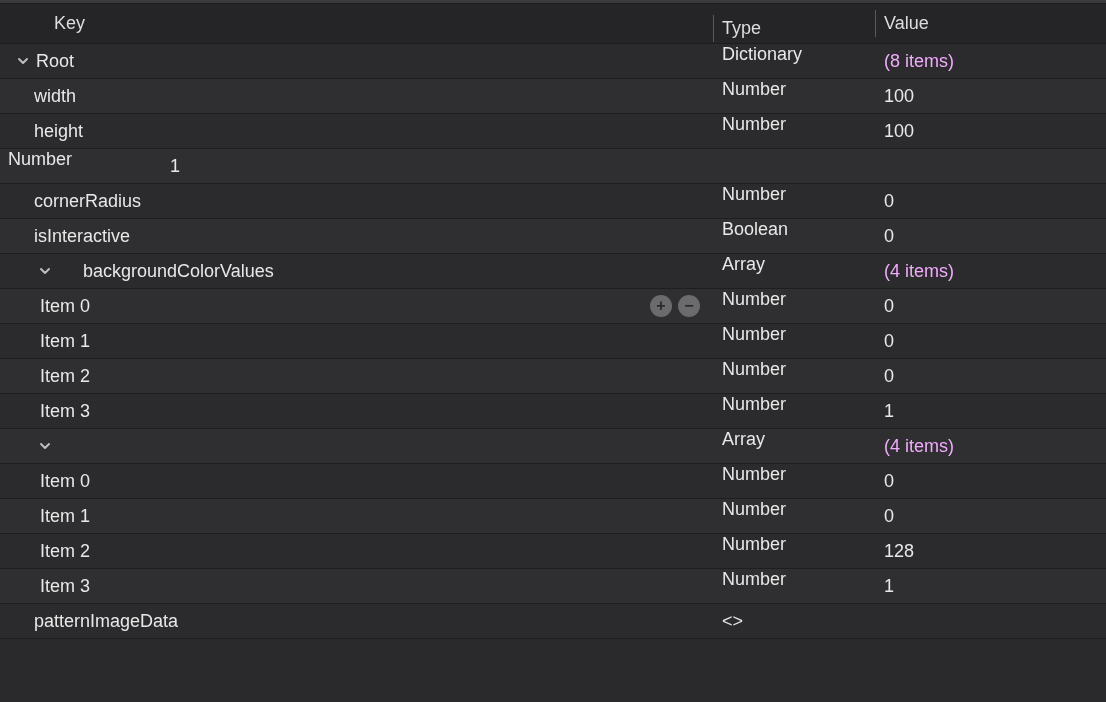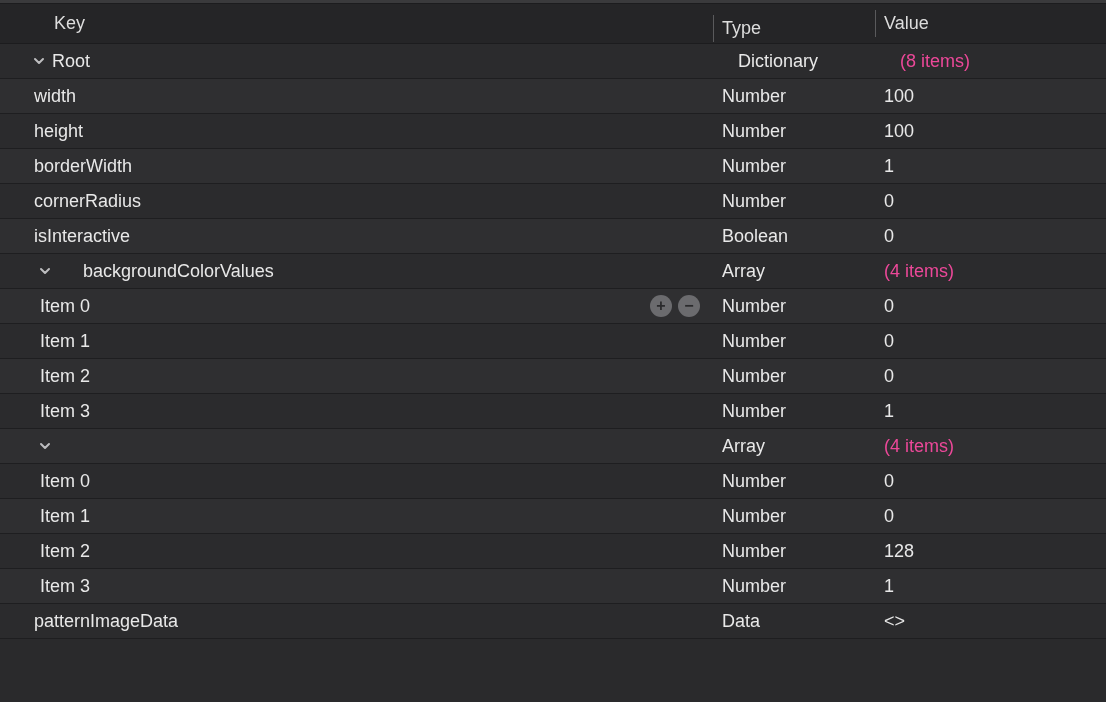--- a/index.html
+++ b/index.html
@@ -72,42 +72,42 @@
       flex: 0 0 714px;
       display: flex;
       align-items: center;
       height: 100%;
       position: relative;
     }
     .type-cell {
       flex: 0 0 162px;
       padding-left: 8px;
       display: flex;
-      align-items: center;
+      align-items: flex-start;
       height: 100%;
     }
     .value-cell {
       flex: 1;
       padding-left: 8px;
       display: flex;
       align-items: center;
       height: 100%;
     }
-    .muted { color: #ec4899; }
+    .muted { color: #f0abfc; }
     .disclosure {
       width: 14px;
       height: 14px;
       display: inline-flex;
       align-items: center;
       justify-content: center;
       margin-right: 6px;
       flex-shrink: 0;
     }
     .disclosure svg { display: block; }
-    .indent-0 { padding-left: 16px; margin-left: 16px; }
+    .indent-0 { padding-left: 16px; }
     .indent-1 { padding-left: 34px; }
     .indent-1.with-chevron { padding-left: 38px; gap: 25px; }
     .indent-2 { padding-left: 40px; }
     .row-controls {
       position: absolute;
       right: 14px;
       top: 50%;
       transform: translateY(-50%);
       display: flex;
       gap: 6px;
@@ -179,23 +179,20 @@
         <span class="key-text">height</span>
       </div>
       <div class="type-cell">
         <span>Number</span>
       </div>
       <div class="value-cell">
         <span>100</span>
       </div>
     </div>
     <div class="row">
-      <div class="key-cell indent-1">
-        <span class="key-text">borderWidth</span>
-      </div>
       <div class="type-cell">
         <span>Number</span>
       </div>
       <div class="value-cell">
         <span>1</span>
       </div>
     </div>
     <div class="row">
       <div class="key-cell indent-1">
         <span class="key-text">cornerRadius</span>
@@ -342,20 +339,17 @@
         <span>Number</span>
       </div>
       <div class="value-cell">
         <span>1</span>
       </div>
     </div>
     <div class="row">
       <div class="key-cell indent-1">
         <span class="key-text">patternImageData</span>
       </div>
-      <div class="type-cell">
-        <span>Data</span>
-      </div>
       <div class="value-cell">
         <span>&lt;&gt;</span>
       </div>
     </div>
   </div>
 
 </body></html>

